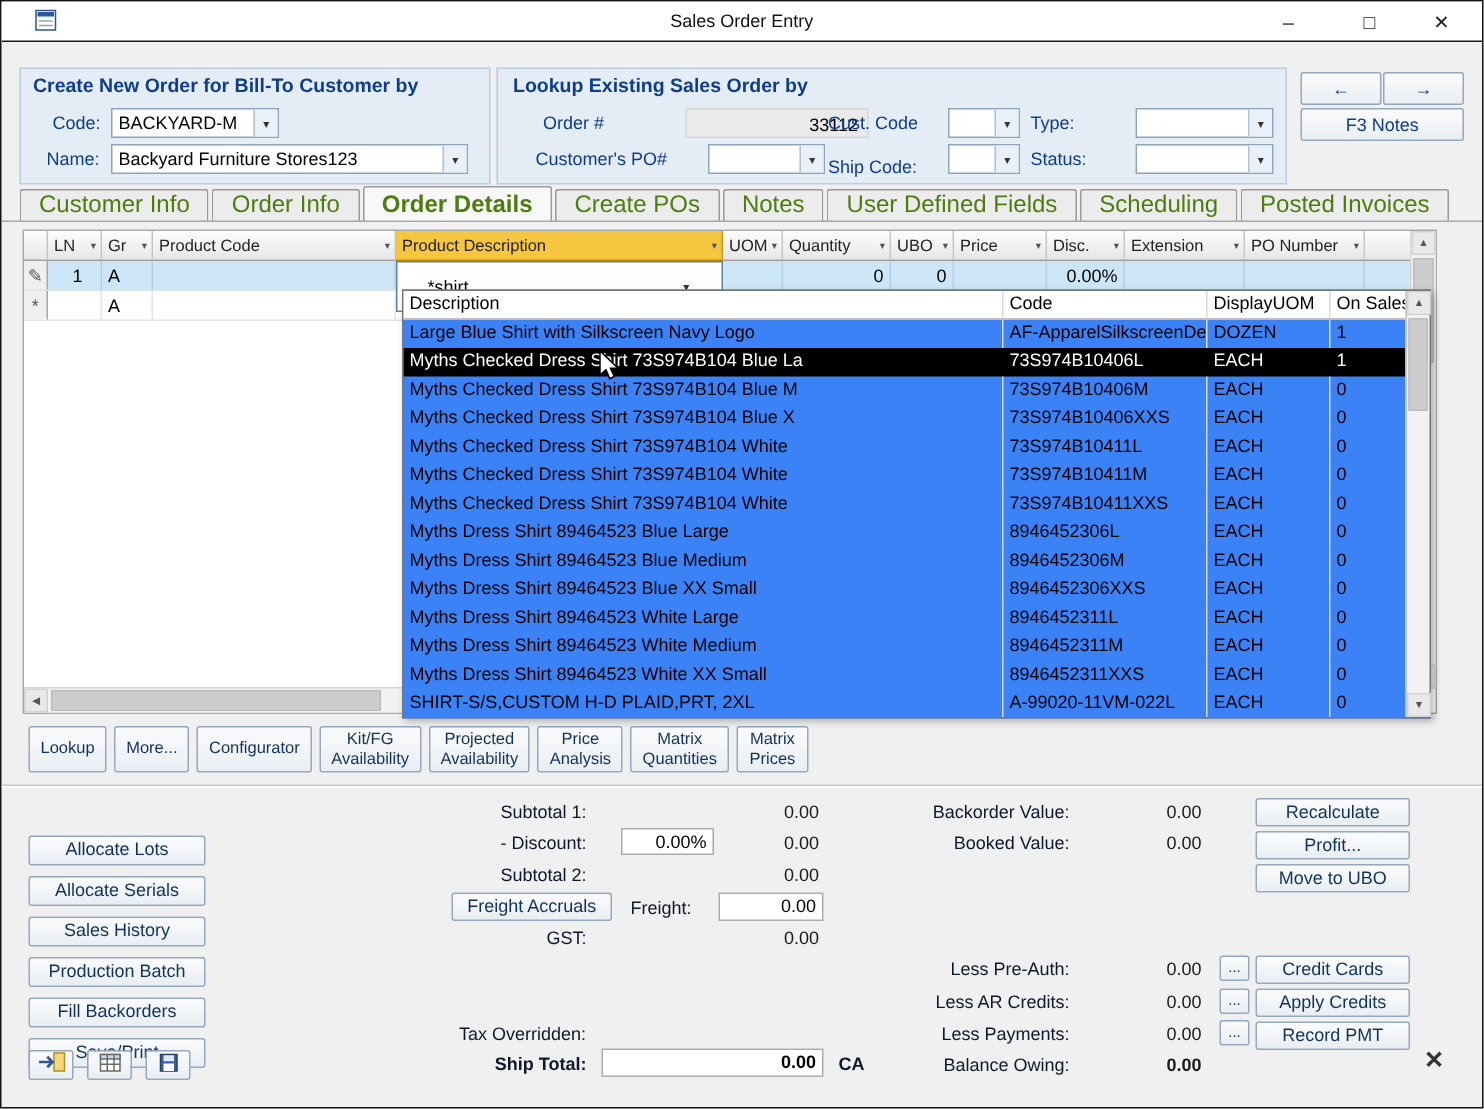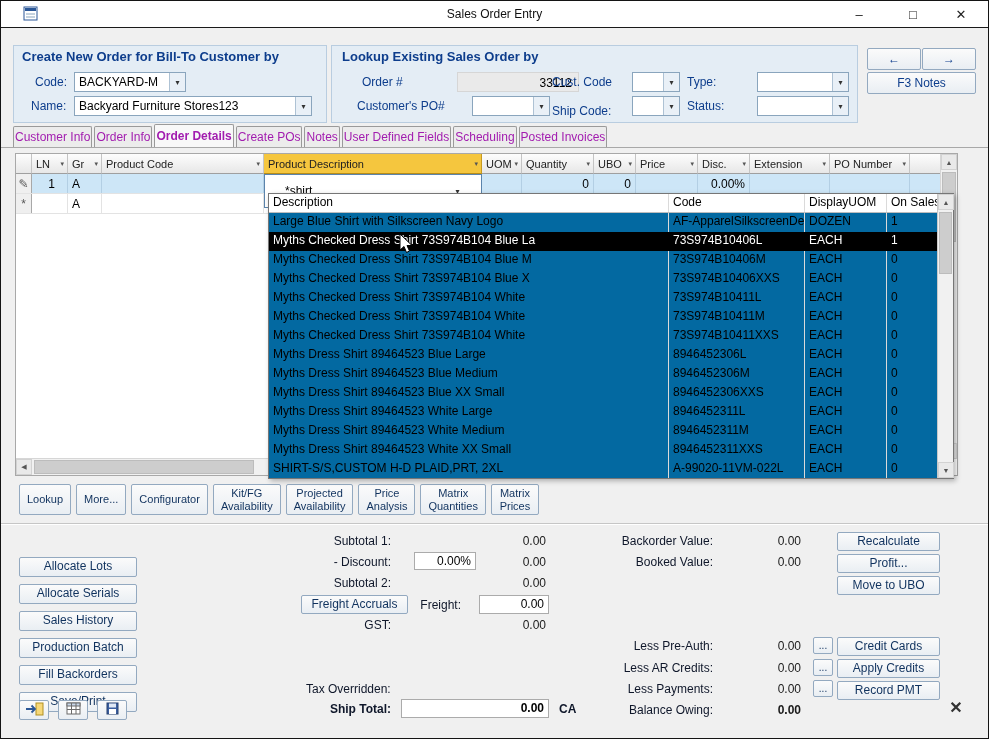--- a/index.html
+++ b/index.html
@@ -19,21 +19,21 @@
   .lbl.r{text-align:left}
   .combo{position:absolute;height:20px;background:#fff;border:1px solid #8aa5bd;display:flex;align-items:stretch}
   .combo .txt{flex:1;padding:2px 4px;white-space:nowrap;overflow:hidden;font-size:12px}
   .combo .cbtn{width:16px;background:#e9f0f7;border-left:1px solid #aec2d4;display:flex;align-items:center;justify-content:center;font-size:8px;color:#333}
   .flatfield{position:absolute;height:20px;background:#eaeaea;border:1px solid #d6d6d6;text-align:right;padding:3px 6px;font-size:12px}
 
   .navbtn{position:absolute;background:linear-gradient(#fbfbfb,#e9eef3);border:1px solid #93a9c0;border-radius:2px;display:flex;align-items:center;justify-content:center;color:#0d3d8c;font-weight:bold}
 
   
   .tabstrip{position:absolute;left:12px;top:123px;height:24px;display:flex;align-items:flex-end}
-  .tab{height:22px;padding:0 1px;line-height:20px;border:1px solid #9a9a9a;border-bottom:none;background:#ececec;margin-right:2px;border-radius:2px 2px 0 0;font-size:12px;color:#a21caf;white-space:nowrap}
+  .tab{height:22px;padding:0 12px;line-height:20px;border:1px solid #9a9a9a;border-bottom:none;background:#ececec;margin-right:2px;border-radius:2px 2px 0 0;font-size:16px;color:#4d7c0f;white-space:nowrap}
   .tab.active{background:#f8f8f8;height:24px;line-height:23px;font-weight:bold}
   .tabline{position:absolute;left:0;top:146px;right:0;border-top:1px solid #a8a8a8}
 
   
   .grid{position:absolute;left:14px;top:152px;width:943px;height:323px;background:#fff;border:1px solid #a8a8a8}
   .grid-header{position:absolute;left:0;top:0;width:925px;height:20px;display:flex}
   .gcell{overflow:hidden;white-space:nowrap}
   .ghc{background:linear-gradient(#fdfdfd,#e7e7e7);border-right:1px solid #c4c4c4;border-bottom:1px solid #9f9f9f;font-size:11px;display:flex;align-items:center;padding:0 3px 0 4px;color:#222}
   .ghc.hl{background:#f5c63e;border-right-color:#c79a20;border-bottom-color:#b88d17}
   .gh-label{flex:1;overflow:hidden}
@@ -54,21 +54,21 @@
   .combo-btn{width:16px;align-self:stretch;background:#e7eef5;border-left:1px solid #9fb6ca;display:flex;align-items:center;justify-content:center;font-size:8px;color:#333}
 
   
   .vscroll{position:absolute;background:#f1f1f1;border-left:1px solid #d6d6d6;display:flex;flex-direction:column}
   .hscroll{position:absolute;background:#f1f1f1;border-top:1px solid #d6d6d6;display:flex}
   .sb-btn{width:16px;height:16px;min-height:16px;display:flex;align-items:center;justify-content:center;font-size:7px;color:#555;background:#e9e9e9;border:1px solid #d2d2d2}
   .sb-track{flex:1;position:relative}
   .sb-thumb{position:absolute;background:#cdcdcd;border:1px solid #bcbcbc}
 
   
-  .popup{position:absolute;left:267px;top:192px;width:686px;height:286px;background:#0369a1;border:1px solid #767676;z-index:30;box-shadow:2px 2px 5px rgba(0,0,0,.28)}
+  .popup{position:absolute;left:267px;top:192px;width:686px;height:286px;background:#3b82f6;border:1px solid #767676;z-index:30;box-shadow:2px 2px 5px rgba(0,0,0,.28)}
   .dd-header{position:absolute;left:0;top:0;right:16px;height:19px;display:flex;border-bottom:1px solid #bdbdbd;background:#fff}
   .dd-hcell{font-size:12px;color:#000;padding:1px 4px;border-right:1px solid #dadada;overflow:hidden;white-space:nowrap}
   .dd-body{position:absolute;left:0;top:19px;right:16px;bottom:0;overflow:hidden}
   .dd-row{display:flex;height:19px}
   .dd-row.selected{background:#000;color:#fff}
   .dd-cell{padding:1px 4px;border-right:1px solid #dadada;overflow:hidden;white-space:nowrap;font-size:12px}
   .dd-row.selected .dd-cell{border-right-color:#000}
   .dd-c0{width:400px}.dd-c1{width:136px}.dd-c2{width:82px}.dd-c3{flex:1;border-right:none}
 
   

